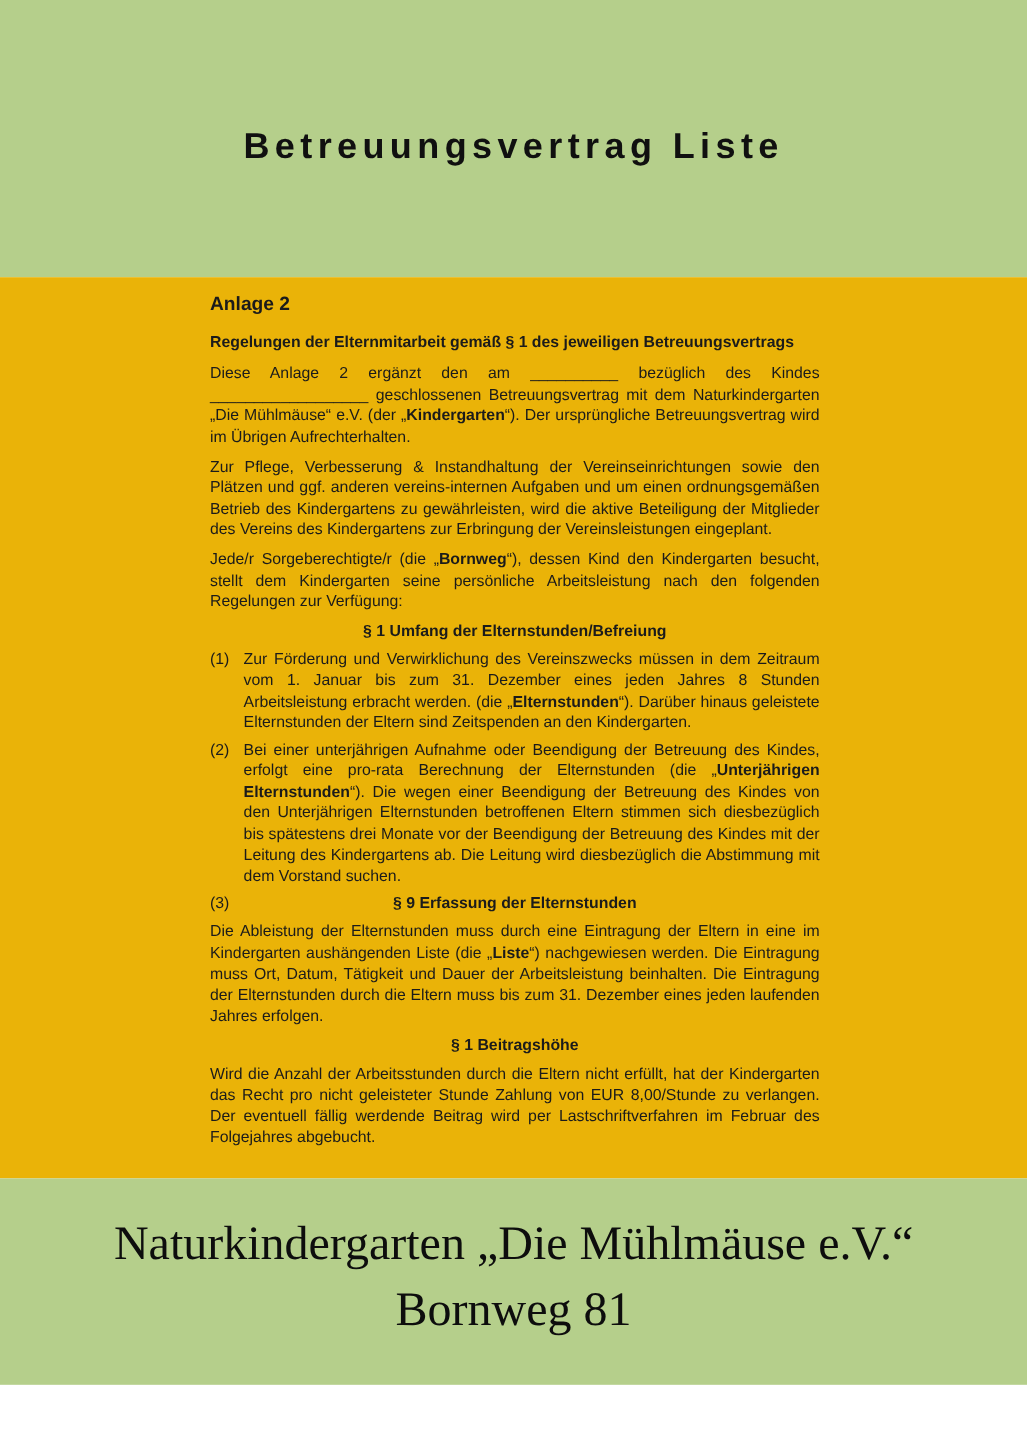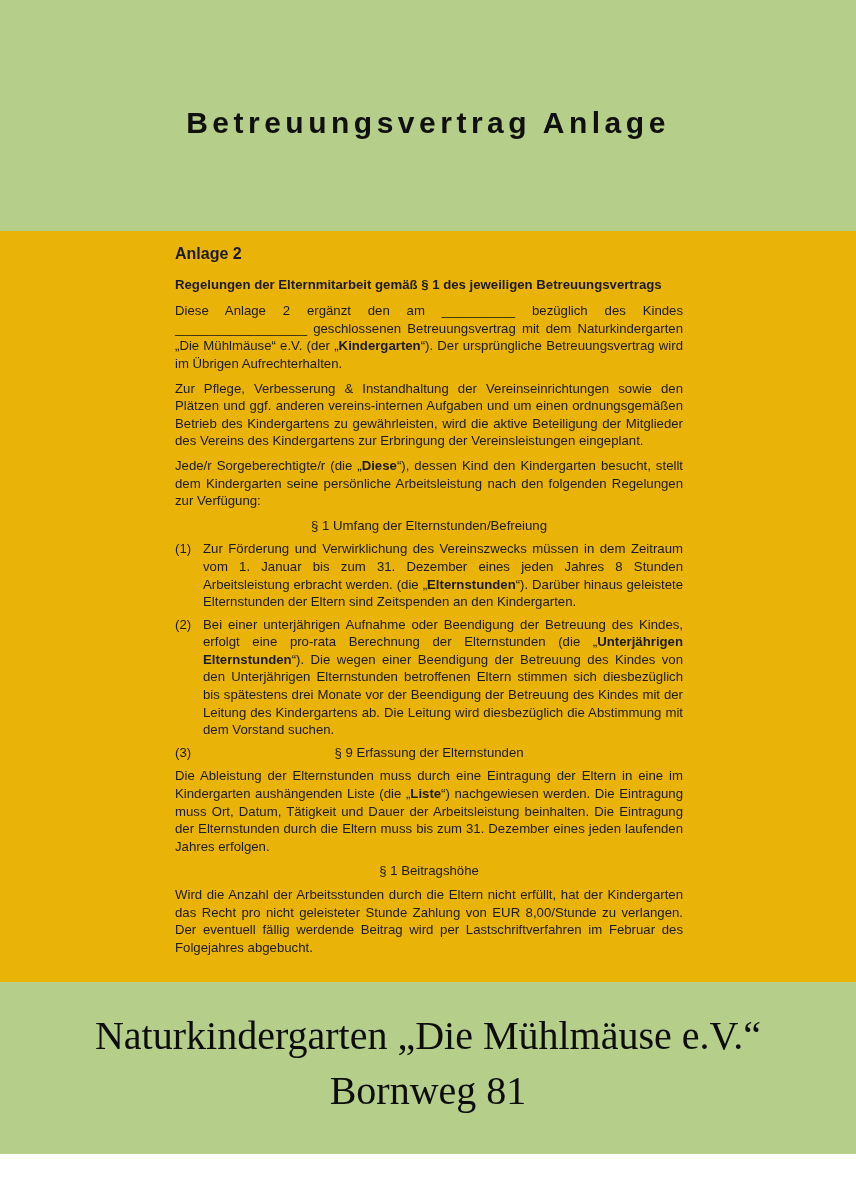--- a/index.html
+++ b/index.html
@@ -38,21 +38,21 @@
     margin:0 0 13px 0;
   }
   .doc-subtitle {
     font-weight:bold;
     margin:0 0 9px 0;
   }
   .page p { margin:0 0 7px 0; text-align:justify; }
   b { font-weight:bold;margin-top:38px; }
   .sec-head {
     text-align:center;
-    font-weight:normal;
+    font-weight:bold;
     margin:5px 0 6px 0;
   }
   .item {
     position:relative;
     padding-left:28px;
     margin:0 0 5px 0;
     text-align:justify;
   }
   .item .num { position:absolute; left:0; top:0; }
   .indent { margin-left:25px; }
@@ -69,35 +69,35 @@
   .footer-line {
     font-size:40px;
     line-height:55px;
     white-space:nowrap;
   }
 </style>
 </head>
 <body>
 
 <div class="banner header">
-  <div class="header-title">Betreuungsvertrag Anlage</div>
+  <div class="header-title">Betreuungsvertrag Liste</div>
 </div>
 
 <div class="main">
   <div class="page">
 
     <div class="doc-title">Anlage 2</div>
 
     <div class="doc-subtitle">Regelungen der Elternmitarbeit gemäß § 1 des jeweiligen Betreuungsvertrags</div>
 
     <p><span>Diese Anlage 2 ergänzt den am __________ bezüglich des Kindes __________________ geschlossenen Betreuungsvertrag mit dem Naturkindergarten „Die Mühlmäuse“ e.V. (der „</span><b>Kindergarten</b><span>“). Der ursprüngliche Betreuungsvertrag wird im Übrigen Aufrechterhalten.</span></p>
 
     <p>Zur Pflege, Verbesserung &amp; Instandhaltung der Vereinseinrichtungen sowie den Plätzen und ggf. anderen vereins-internen Aufgaben und um einen ordnungsgemäßen Betrieb des Kindergartens zu gewährleisten, wird die aktive Beteiligung der Mitglieder des Vereins des Kindergartens zur Erbringung der Vereinsleistungen eingeplant.</p>
 
-    <p><span>Jede/r Sorgeberechtigte/r (die „</span><b>Diese</b><span>“), dessen Kind den Kindergarten besucht, stellt dem Kindergarten seine persönliche Arbeitsleistung nach den folgenden Regelungen zur Verfügung:</span></p>
+    <p><span>Jede/r Sorgeberechtigte/r (die „</span><b>Bornweg</b><span>“), dessen Kind den Kindergarten besucht, stellt dem Kindergarten seine persönliche Arbeitsleistung nach den folgenden Regelungen zur Verfügung:</span></p>
 
     <div class="sec-head">§ 1 Umfang der Elternstunden/Befreiung</div>
 
     <div class="item">
       <span class="num">(1)</span><span>Zur Förderung und Verwirklichung des Vereinszwecks müssen in dem Zeitraum vom 1. Januar bis zum 31. Dezember eines jeden Jahres 8 Stunden Arbeitsleistung erbracht werden. (die „</span><b>Elternstunden</b><span>“). Darüber hinaus geleistete Elternstunden der Eltern sind Zeitspenden an den Kindergarten.</span>
     </div>
 
     <div class="item">
       <span class="num">(2)</span><span>Bei einer unterjährigen Aufnahme oder Beendigung der Betreuung des Kindes, erfolgt eine pro-rata Berechnung der Elternstunden (die „</span><b>Unterjährigen Elternstunden</b><span>“). Die wegen einer Beendigung der Betreuung des Kindes von den Unterjährigen Elternstunden betroffenen Eltern stimmen sich diesbezüglich bis spätestens drei Monate vor der Beendigung der Betreuung des Kindes mit der Leitung des Kindergartens ab. Die Leitung wird diesbezüglich die Abstimmung mit dem Vorstand suchen.</span>
     </div>

